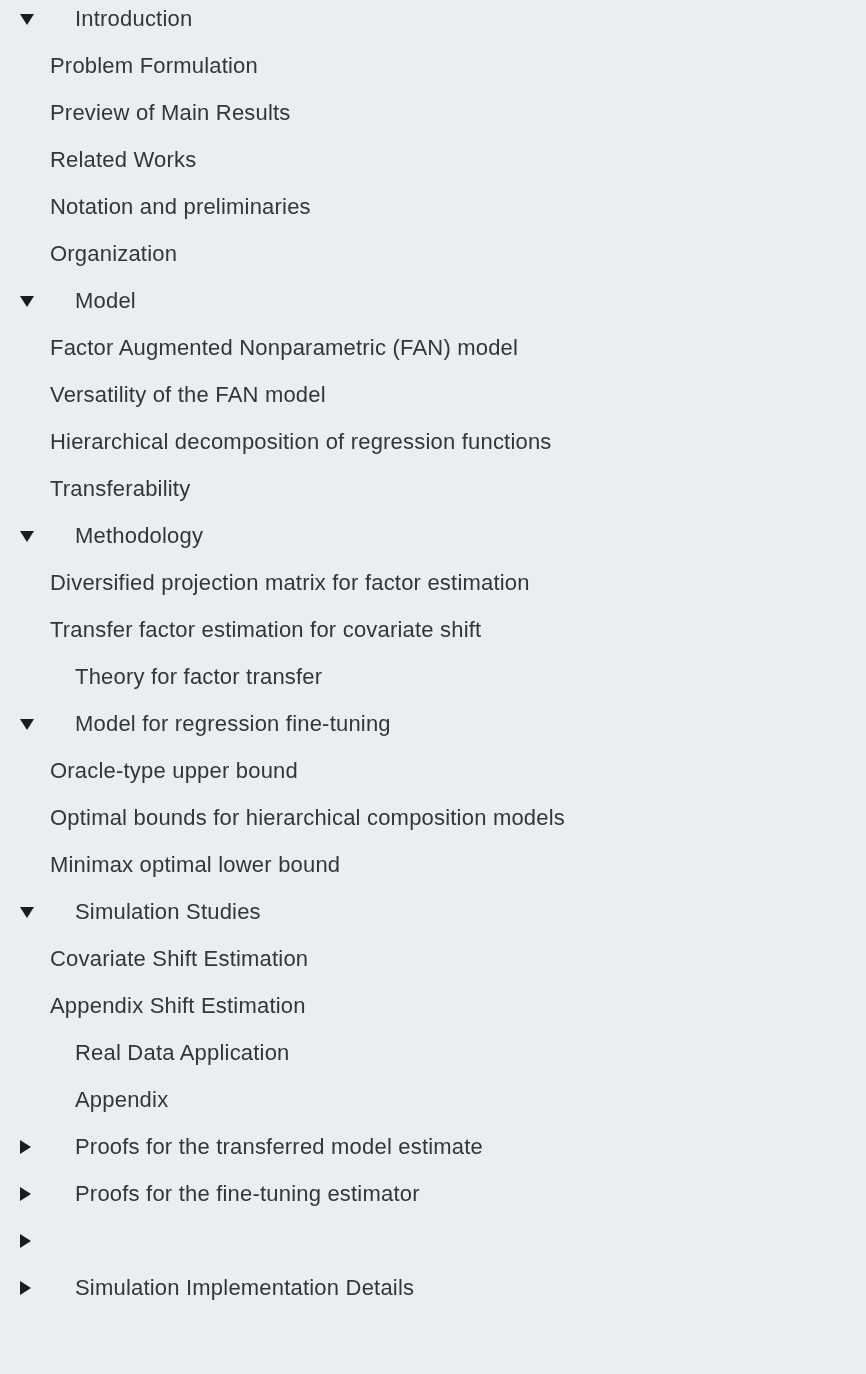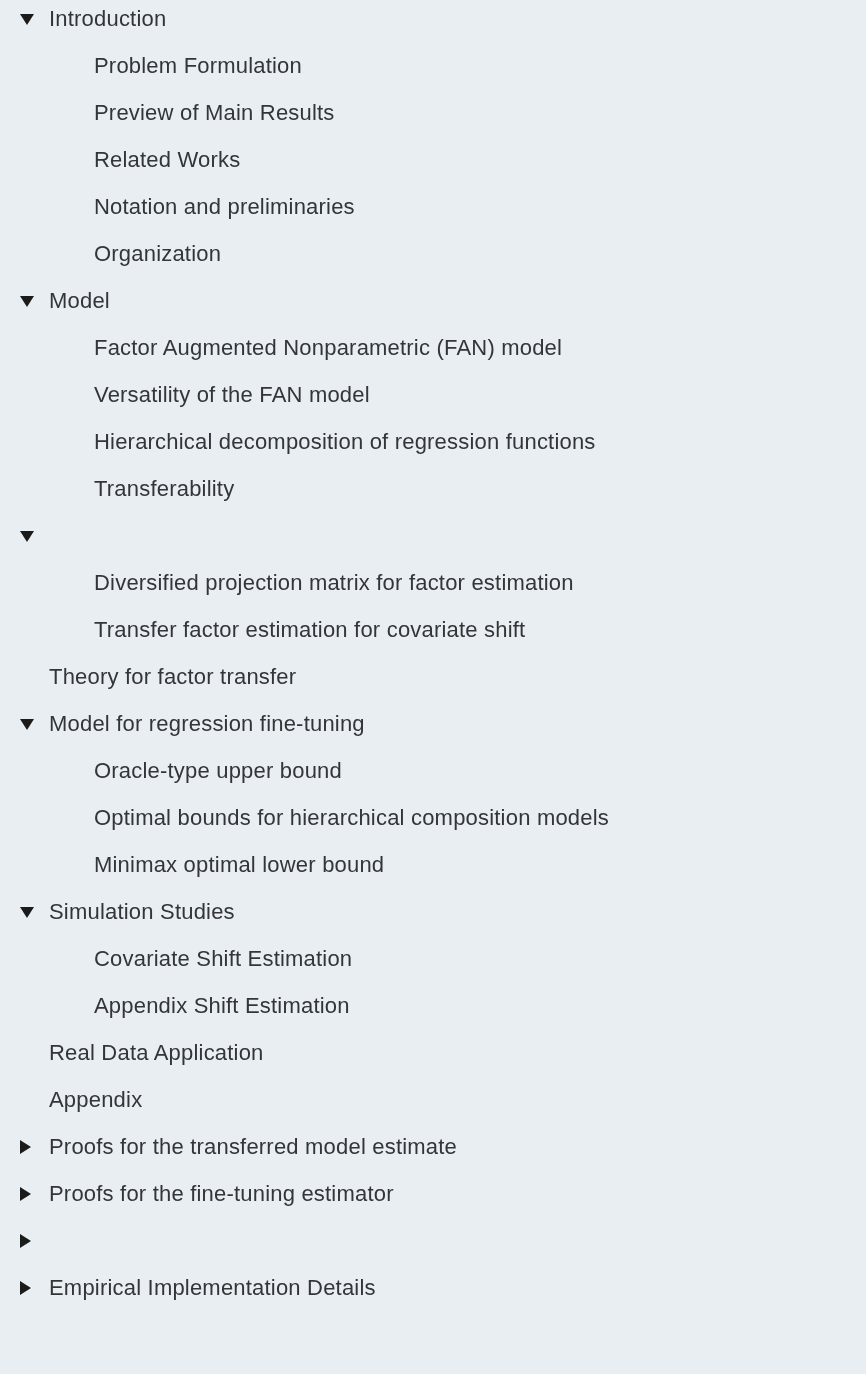--- a/index.html
+++ b/index.html
@@ -32,22 +32,22 @@
     display: flex;
     align-items: center;
     cursor: default;
   }
   .toc-row .label {
     font-size: 22px;
     letter-spacing: 0.2px;
     color: var(--text);
     white-space: nowrap;
   }
-  .toc-row.level-0 .label { padding-left: 49px; }
-  .toc-row.level-1 .label { padding-left: 94px; }
+  .toc-row.level-0 .label { padding-left: 75px; }
+  .toc-row.level-1 .label { padding-left: 50px; }
   .tri {
     position: absolute;
     left: 20px;
     top: 50%;
     width: 0;
     height: 0;
   }
   .tri.expanded {
     margin-top: -5px;
     border-left: 7px solid transparent;
@@ -105,20 +105,21 @@
       <div class="toc-row level-1">
 
     <span class="label">Hierarchical decomposition of regression functions</span>
   </div>
       <div class="toc-row level-1">
 
     <span class="label">Transferability</span>
   </div>
       <div class="toc-row level-0">
     <span class="tri expanded"></span>
+    <span class="label">Methodology</span>
   </div>
       <div class="toc-row level-1">
 
     <span class="label">Diversified projection matrix for factor estimation</span>
   </div>
       <div class="toc-row level-1">
 
     <span class="label">Transfer factor estimation for covariate shift</span>
   </div>
       <div class="toc-row level-0">
@@ -167,16 +168,16 @@
   </div>
       <div class="toc-row level-0">
     <span class="tri collapsed"></span>
     <span class="label">Proofs for the fine-tuning estimator</span>
   </div>
       <div class="toc-row level-0">
     <span class="tri collapsed"></span>
   </div>
       <div class="toc-row level-0">
     <span class="tri collapsed"></span>
-    <span class="label">Empirical Implementation Details</span>
+    <span class="label">Simulation Implementation Details</span>
   </div>
     </div>
 </div>
 
 </body></html>

